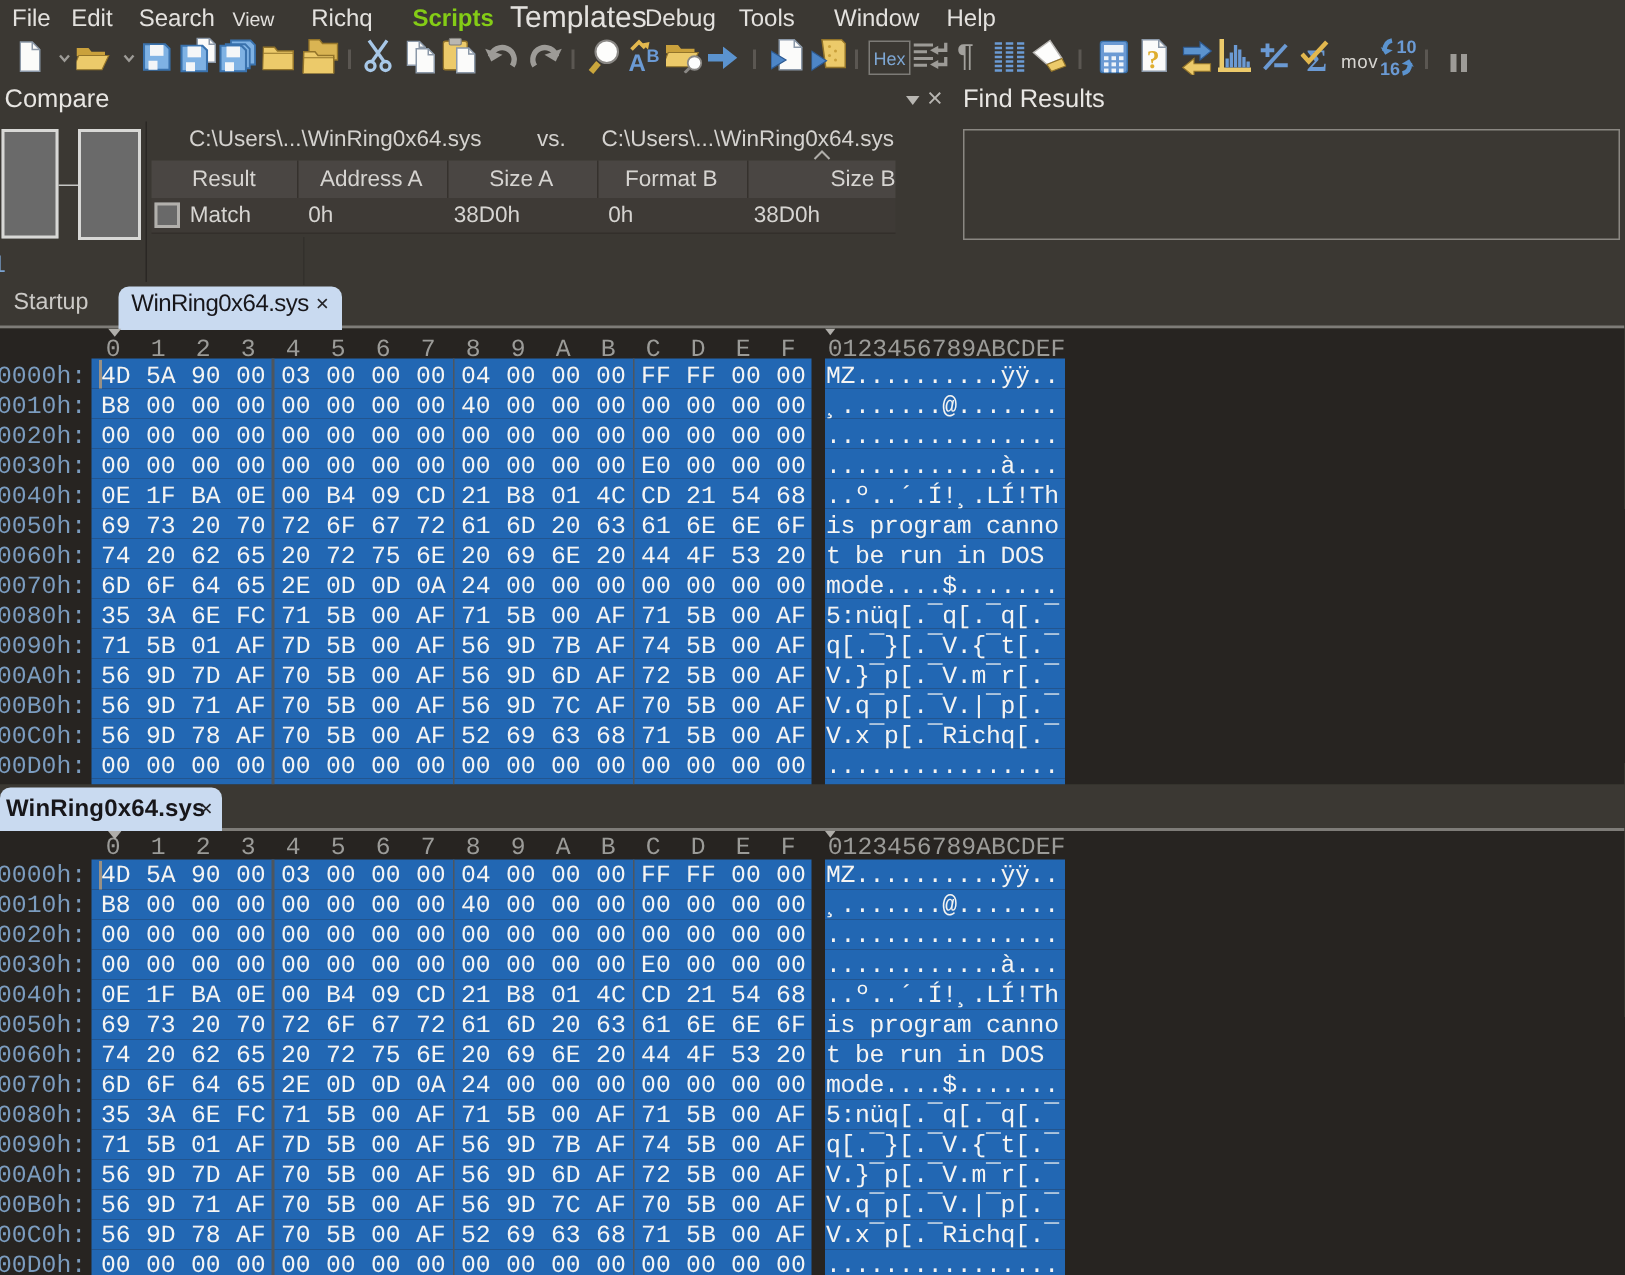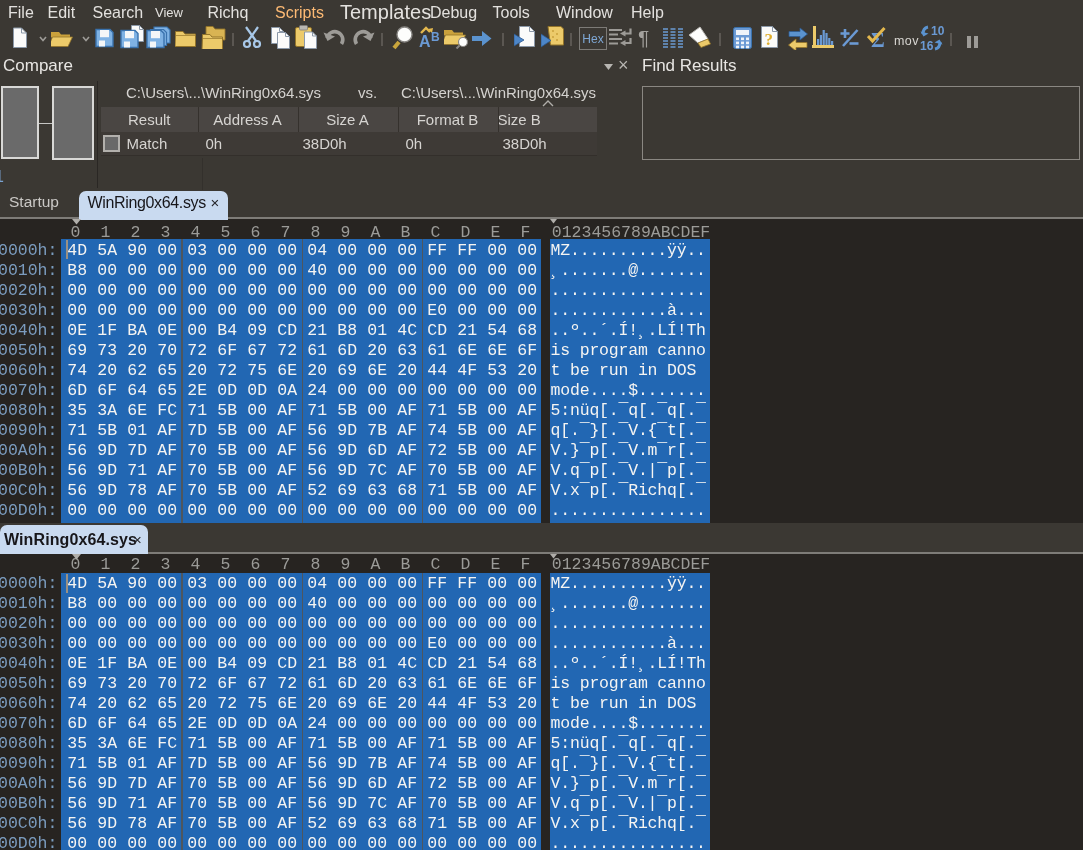--- a/index.html
+++ b/index.html
@@ -3,21 +3,21 @@
 html,body{margin:0;padding:0;}
 body{width:1083px;height:850px;background:#3b3833;overflow:hidden;position:relative;font-family:"Liberation Sans",sans-serif;}
 div,span{position:absolute;box-sizing:border-box;}
 .mono{font-family:"Liberation Mono",monospace;font-size:16.5px;line-height:20px;white-space:pre;}
 </style></head><body>
 <div style="left:8px;top:0;height:24px;line-height:25px;font-size:16px;color:#e3e1de;white-space:pre;">File</div>
 <div style="left:47.5px;top:0;height:24px;line-height:25px;font-size:16px;color:#e3e1de;white-space:pre;">Edit</div>
 <div style="left:92.5px;top:0;height:24px;line-height:25px;font-size:16px;color:#e3e1de;white-space:pre;">Search</div>
 <div style="left:155px;top:0;height:24px;line-height:25px;font-size:13px;color:#e3e1de;white-space:pre;">View</div>
 <div style="left:207.5px;top:0;height:24px;line-height:25px;font-size:16px;color:#e3e1de;white-space:pre;">Richq</div>
-<div style="left:275px;top:0;height:24px;line-height:25px;font-size:16px;color:#fdba74;white-space:pre;">Scripts</div>
+<div style="left:275px;top:0;height:24px;line-height:25px;font-size:16px;color:#84cc16;white-space:pre;font-weight:bold;">Scripts</div>
 <div style="left:340px;top:0;height:24px;line-height:25px;font-size:20px;color:#e3e1de;white-space:pre;">Templates</div>
 <div style="left:430px;top:0;height:24px;line-height:25px;font-size:16px;color:#e3e1de;white-space:pre;">Debug</div>
 <div style="left:492.5px;top:0;height:24px;line-height:25px;font-size:16px;color:#e3e1de;white-space:pre;">Tools</div>
 <div style="left:556px;top:0;height:24px;line-height:25px;font-size:16px;color:#e3e1de;white-space:pre;">Window</div>
 <div style="left:631px;top:0;height:24px;line-height:25px;font-size:16px;color:#e3e1de;white-space:pre;">Help</div>
 <svg style="position:absolute;left:13px;top:26px;z-index:1" width="16" height="24" viewBox="0 0 16 24">
     <path d="M0.5 2.0 h8 l5 5 v14.5 h-13 z" fill="#fbfbfa" stroke="#8b98a8" stroke-width="1"></path>
     <path d="M8.5 2.0 v5 h5" fill="none" stroke="#8b98a8" stroke-width="1"></path>
   </svg>
 <svg style="position:absolute;left:39px;top:36px;z-index:1" width="8" height="6" viewBox="0 0 8 6">
@@ -226,21 +226,21 @@
 <div style="left:358px;top:84px;font-size:15px;color:#d4d2cf;">vs.</div>
 <div style="left:401px;top:84px;font-size:15px;color:#d4d2cf;white-space:pre;">C:\Users\...\WinRing0x64.sys</div>
 <svg style="position:absolute;left:542px;top:100px;z-index:1" width="12" height="7" viewBox="0 0 12 7">
     <path d="M1 6 L6 1 L11 6" stroke="#b0aeaa" stroke-width="1.4" fill="none"></path>
   </svg>
 <div style="left:101px;top:106.5px;width:496px;height:25px;background:#4a4643;"></div>
 <div style="left:101px;top:106.5px;width:96.5px;height:25px;line-height:25px;text-align:center;font-size:15px;color:#d6d4d1;white-space:pre;">Result</div>
 <div style="left:197.5px;top:106.5px;width:100.0px;height:25px;line-height:25px;text-align:center;font-size:15px;color:#d6d4d1;white-space:pre;">Address A</div>
 <div style="left:297.5px;top:106.5px;width:100.0px;height:25px;line-height:25px;text-align:center;font-size:15px;color:#d6d4d1;white-space:pre;">Size A</div>
 <div style="left:397.5px;top:106.5px;width:100.0px;height:25px;line-height:25px;text-align:center;font-size:15px;color:#d6d4d1;white-space:pre;">Format B</div>
-<div style="left:497.5px;top:106.5px;width:99.5px;height:25px;line-height:25px;text-align:left;font-size:15px;color:#d6d4d1;white-space:pre;">Size B</div>
+<div style="left:497.5px;top:106.5px;width:99.5px;height:25px;line-height:25px;text-align:right;font-size:15px;color:#d6d4d1;white-space:pre;">Size B</div>
 <div style="left:197.5px;top:106.5px;width:1px;height:49px;background:#35312d;"></div>
 <div style="left:297.5px;top:106.5px;width:1px;height:49px;background:#35312d;"></div>
 <div style="left:397.5px;top:106.5px;width:1px;height:49px;background:#35312d;"></div>
 <div style="left:497.5px;top:106.5px;width:1px;height:49px;background:#35312d;"></div>
 <div style="left:101px;top:131.5px;width:496px;height:24px;background:#3e3a36;border-bottom:1px solid #332f2b;"></div>
 <div style="left:102.5px;top:135px;width:17px;height:17px;background:#696969;border:2px solid #b2b0ac;"></div>
 <div style="left:126.5px;top:131.5px;height:24px;line-height:24px;font-size:15px;color:#d6d4d1;white-space:pre;">Match</div>
 <div style="left:205.5px;top:131.5px;height:24px;line-height:24px;font-size:15px;color:#d6d4d1;white-space:pre;">0h</div>
 <div style="left:302.5px;top:131.5px;height:24px;line-height:24px;font-size:15px;color:#d6d4d1;white-space:pre;">38D0h</div>
 <div style="left:405.5px;top:131.5px;height:24px;line-height:24px;font-size:15px;color:#d6d4d1;white-space:pre;">0h</div>

